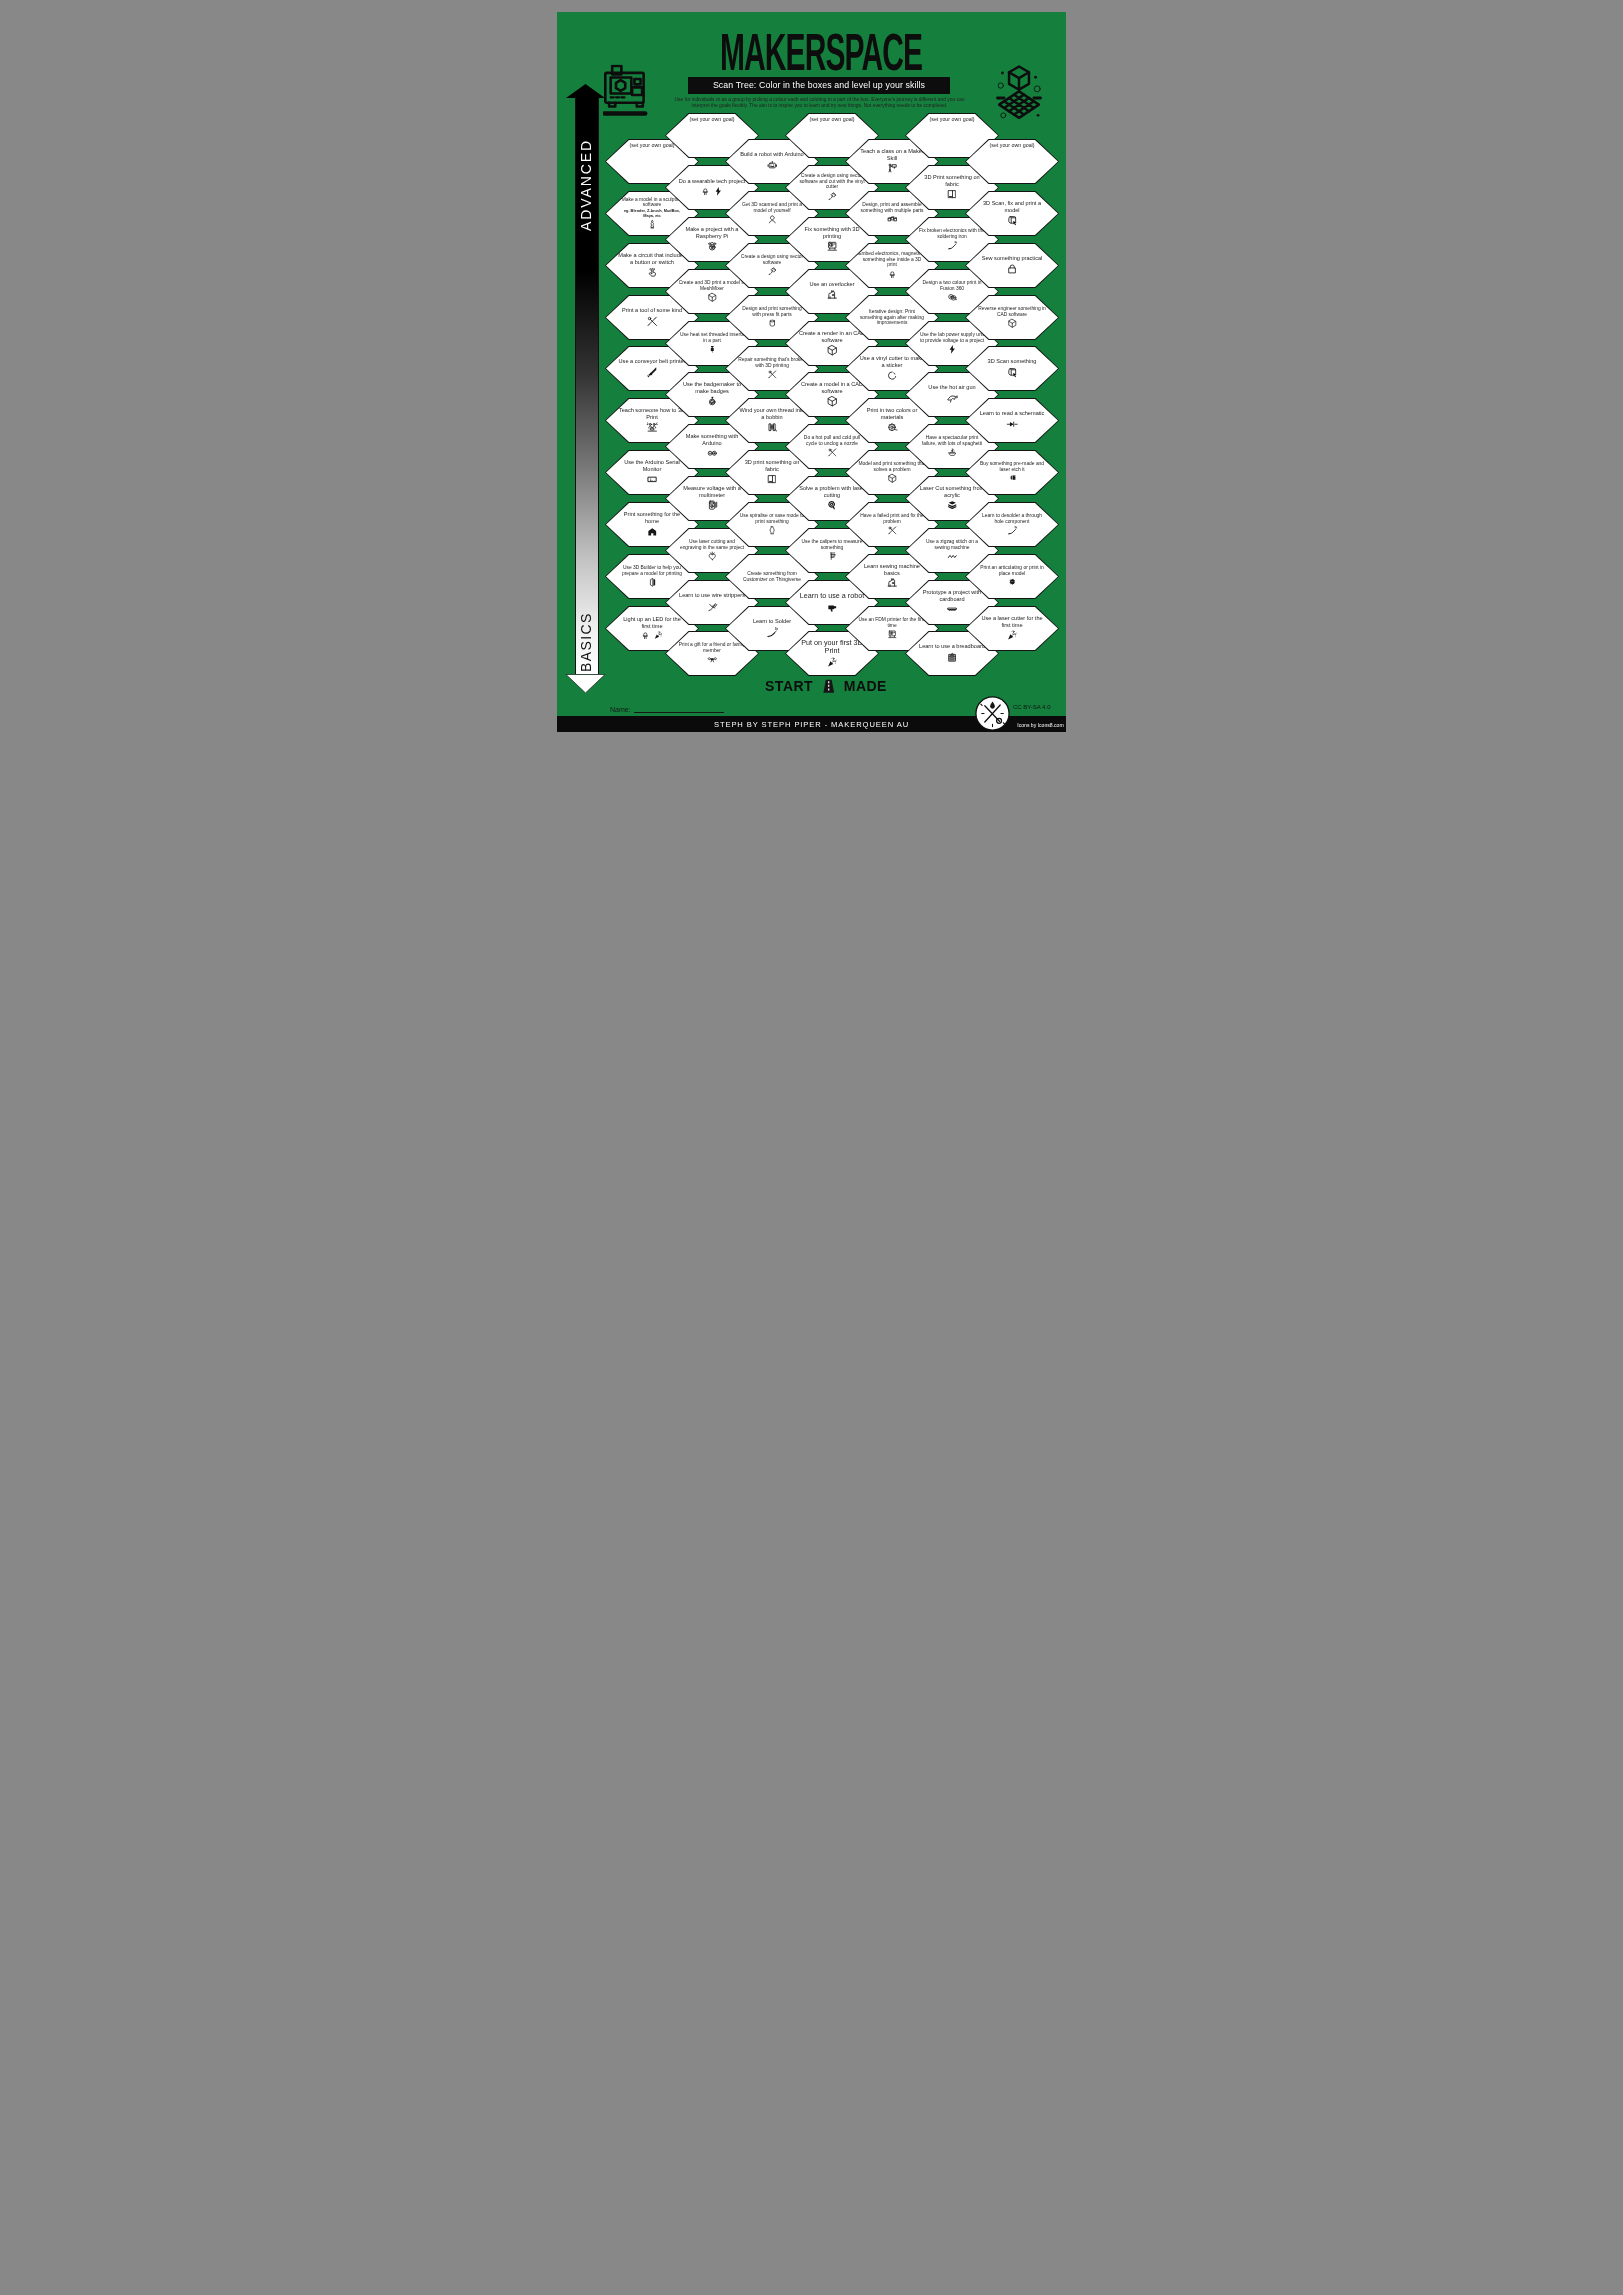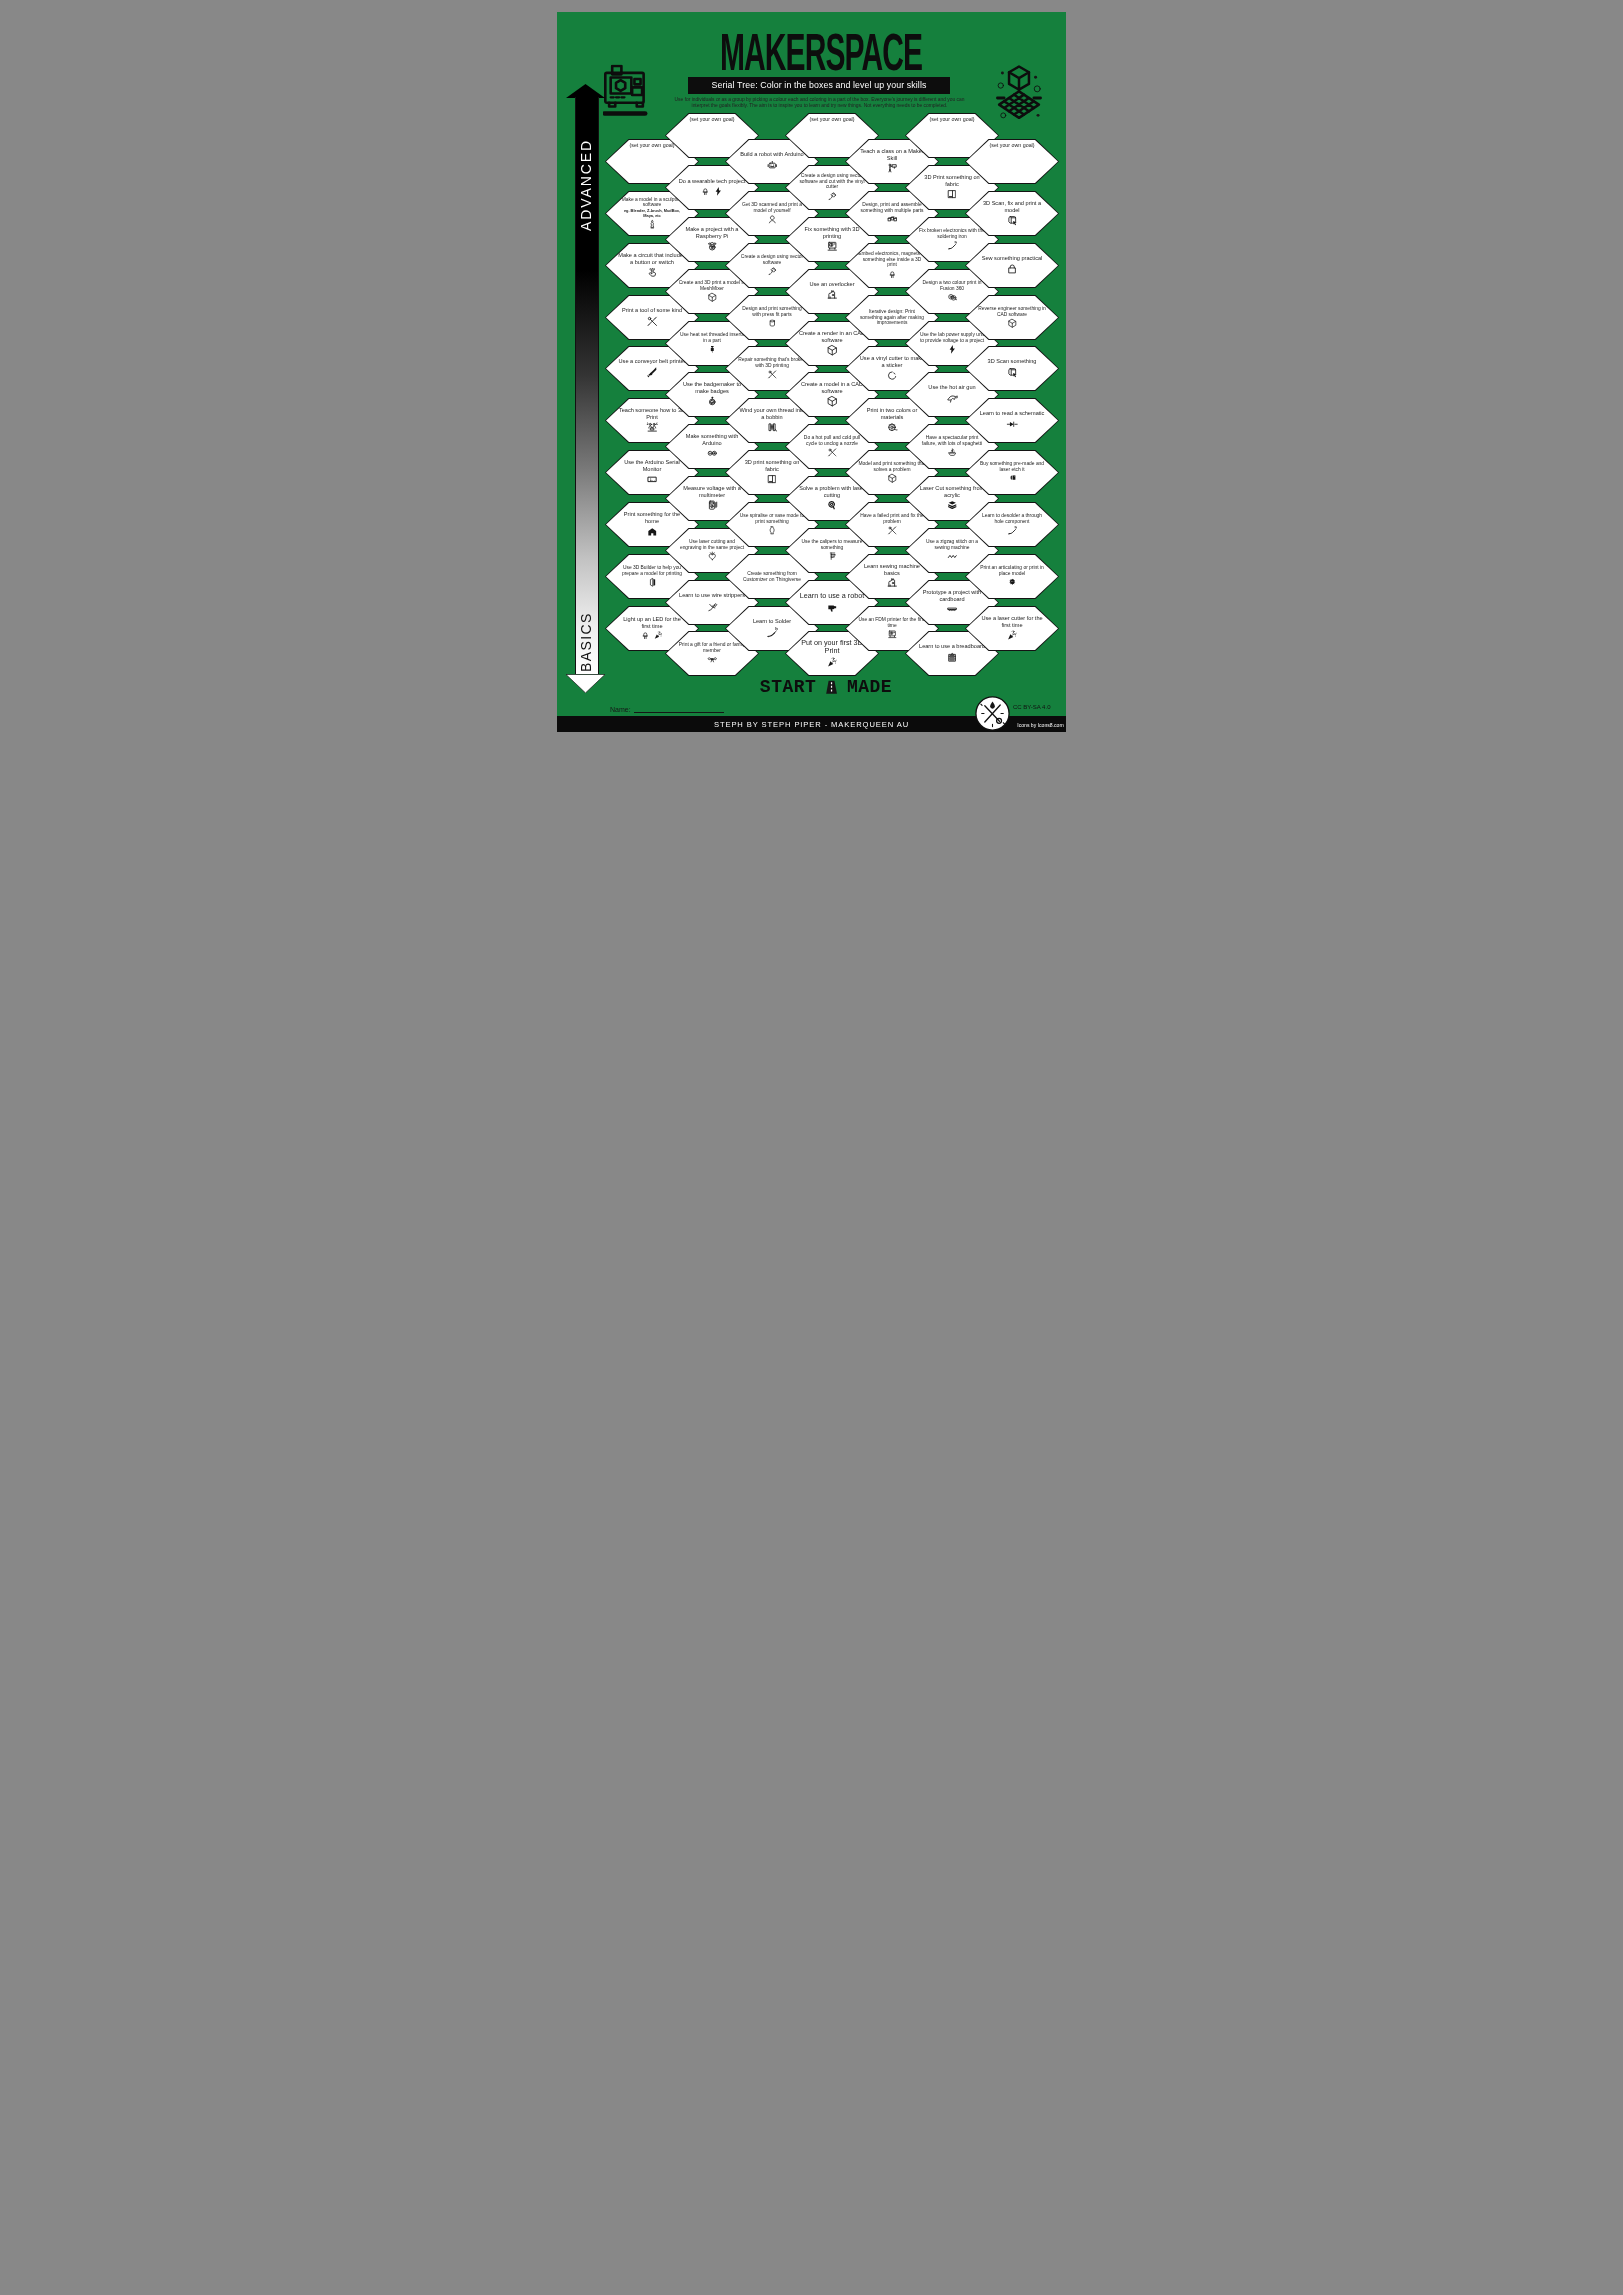--- a/index.html
+++ b/index.html
@@ -39,21 +39,21 @@
   .hex-sub{font-size:3.9px;font-weight:700;color:#1c1c1c;text-align:center;line-height:1.15;}
   .hex-in.goal{justify-content:flex-start;padding-top:2.8px;}
   .hex-in.goal .hex-label{font-size:5.3px;}
   .icon-row{display:flex;gap:2.3px;align-items:center;}
   svg.hex-icon{fill:none;stroke:#161616;stroke-width:1.6;stroke-linecap:round;stroke-linejoin:round;
                width:12.5px;height:12.5px;flex:0 0 auto;}
   svg.hex-icon.sm{width:10.6px;height:10.6px;}
   
   #start-here{position:absolute;left:269px;top:665px;transform:translateX(-50%);
               display:flex;align-items:center;gap:5.6px;color:#0d0d0d;}
-  #start-here .sh{font-size:18px;font-weight:800;letter-spacing:0.5px;font-family:Liberation Mono, monospace;}
+  #start-here .sh{font-size:14px;font-weight:800;letter-spacing:0.5px;}
   #name-row{position:absolute;left:53px;top:693px;display:flex;align-items:flex-end;gap:3.7px;}
   #name-row .lbl{font-size:7px;color:#161616;}
   #name-line{width:90px;border-bottom:0.7px solid #161616;height:7.4px;}
   #cc-text{position:absolute;left:456px;top:692px;font-size:6px;color:#111;}
   #footer-bar{position:absolute;left:0;bottom:0;width:509px;height:16px;background:#0b0b0b;}
   #footer-credit{position:absolute;left:0;bottom:3.2px;width:509px;text-align:center;color:#fff;
                  font-size:7.6px;letter-spacing:0.9px;}
   #icons8{position:absolute;right:2.3px;bottom:4.2px;color:#fff;font-size:5.1px;}
   #mq-logo{position:absolute;left:417px;top:683px;width:37px;height:37px;}
 </style>
@@ -349,21 +349,21 @@
 </defs>
 </svg>
 
 <div id="page">
 
   <svg class="corner-art" style="left:46px;top:52px;width:46px;height:56px;fill:none;stroke:#0d0d0d;stroke-linecap:round;stroke-linejoin:round" viewBox="0 0 100 120" width="46" height="56">
       <use href="#i-printer-big"></use>
     </svg>
   <div id="title">MAKERSPACE</div>
   <div id="subtitle-bar">
-      <span>Serial Tree:  Color in the boxes and level up your skills</span>
+      <span>Scan Tree:  Color in the boxes and level up your skills</span>
     </div>
   <div id="desc">
     <div>Use for individuals or as a group by picking a colour each and coloring in a part of the box.  Everyone's journey is different and you can</div>
     <div>interpret the goals flexibly.  The aim is to inspire you to learn and try new things. Not everything needs to be completed.</div>
   </div>
   <svg class="corner-art" style="left:438px;top:52px;width:48px;height:58px;fill:none;stroke:#0d0d0d;stroke-linecap:round;stroke-linejoin:round" viewBox="0 0 104 126" width="48" height="58">
       <use href="#i-render-logo"></use>
     </svg>
 
   <svg class="arrow-head" style="top:72px;height:14px" viewBox="0 0 85 30" preserveAspectRatio="none">

